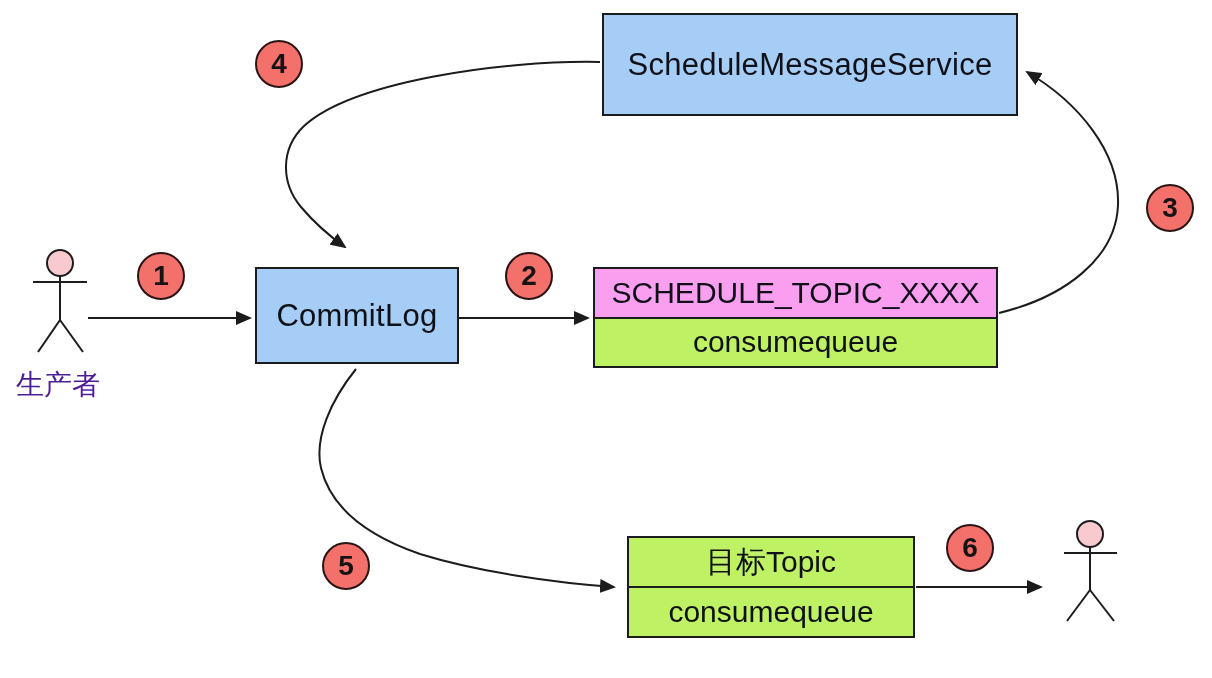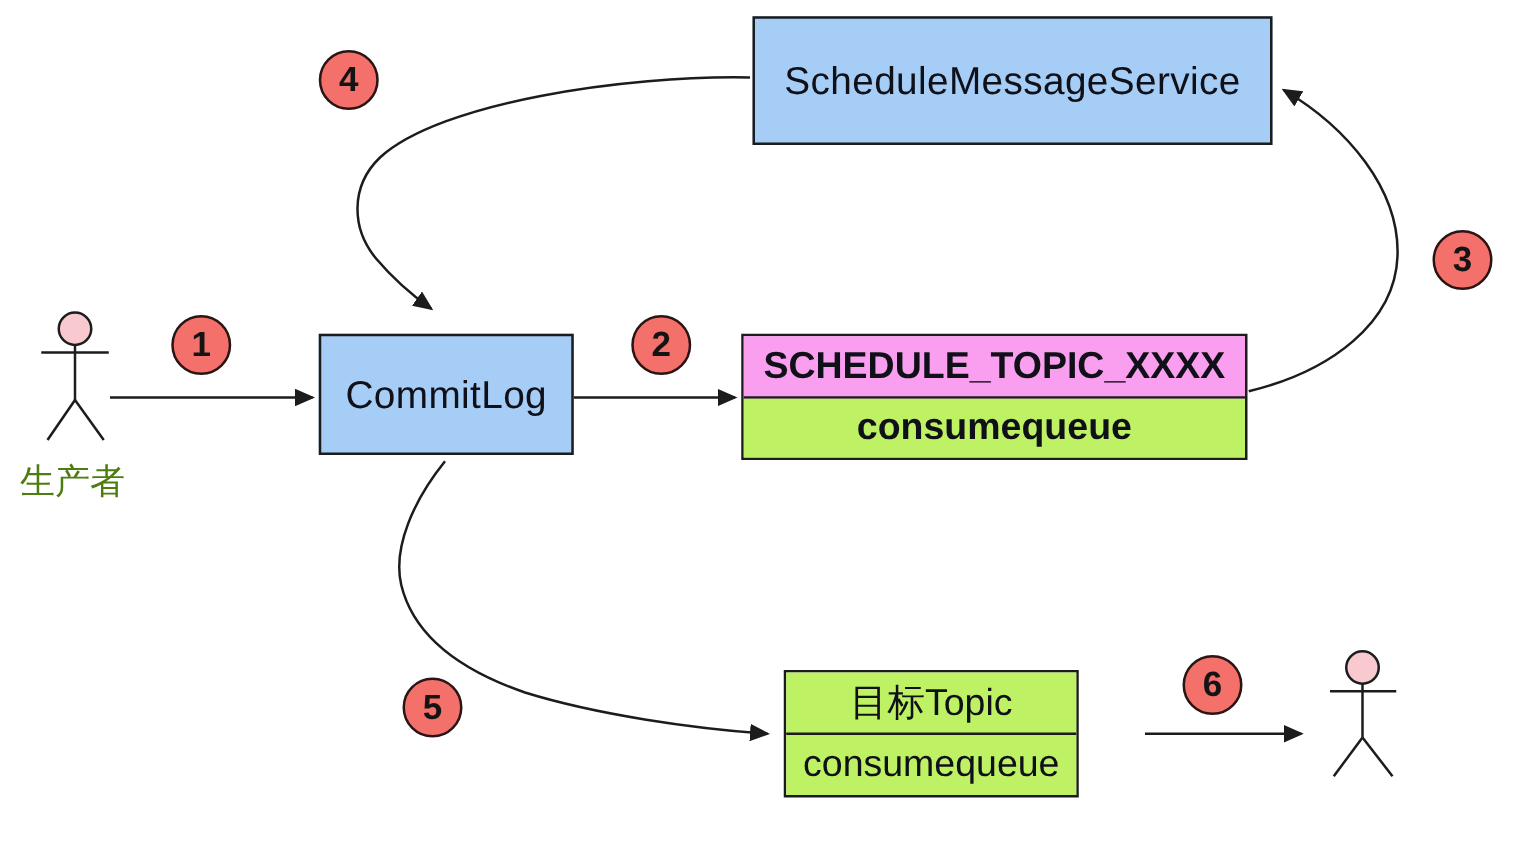--- a/index.html
+++ b/index.html
@@ -21,22 +21,22 @@
     background: #a5cdf6;
     color: #101018;
   }
   .node { display: flex; align-items: center; justify-content: center; }
   .node-label { font-size: 31px; letter-spacing: 0.3px; white-space: nowrap; }
 
   .box-sms        { left: 602px; top: 13px;  width: 416px; height: 103px; }
   .box-commitlog  { left: 255px; top: 267px; width: 204px; height: 97px; }
 
   .stack { display: flex; flex-direction: column; background: transparent; padding: 0; }
-  .box-schedule-topic { left: 593px; top: 267px; width: 405px; height: 101px; font-weight: bold; }
-  .box-target-topic   { left: 627px; top: 536px; width: 236px; height: 102px; }
+  .box-schedule-topic { left: 593px; top: 267px; width: 405px; height: 101px; }
+  .box-target-topic   { left: 627px; top: 536px; width: 288px; height: 102px; }
   .stack .row {
     flex: 1; display: flex; align-items: center; justify-content: center;
     font-size: 30px; color: #101018; white-space: nowrap;
   }
   .stack .row.first { border-bottom: 2px solid #1c1c1c; }
   .row.pink { background: #fa9ef0; }
   .row.blue { background: #bef264; }
 
   
   .badge {
@@ -53,21 +53,21 @@
   .badge-2 { left: 505px; top: 252px; }
   .badge-3 { left: 1146px; top: 184px; }
   .badge-4 { left: 255px; top: 40px; }
   .badge-5 { left: 322px; top: 542px; }
   .badge-6 { left: 946px; top: 524px; }
 
   
   .actor-label {
     position: absolute;
     font-size: 28px;
-    color: #4d7c0f;
+    color: #4c1d95;
     text-align: center;
     white-space: nowrap;
   }
   .producer-label { left: 6px;    top: 366px; width: 104px; }
   .consumer-label { left: 1022px; top: 630px; width: 140px; }
 </style>
 </head>
 <body>
 
 <div class="canvas">

